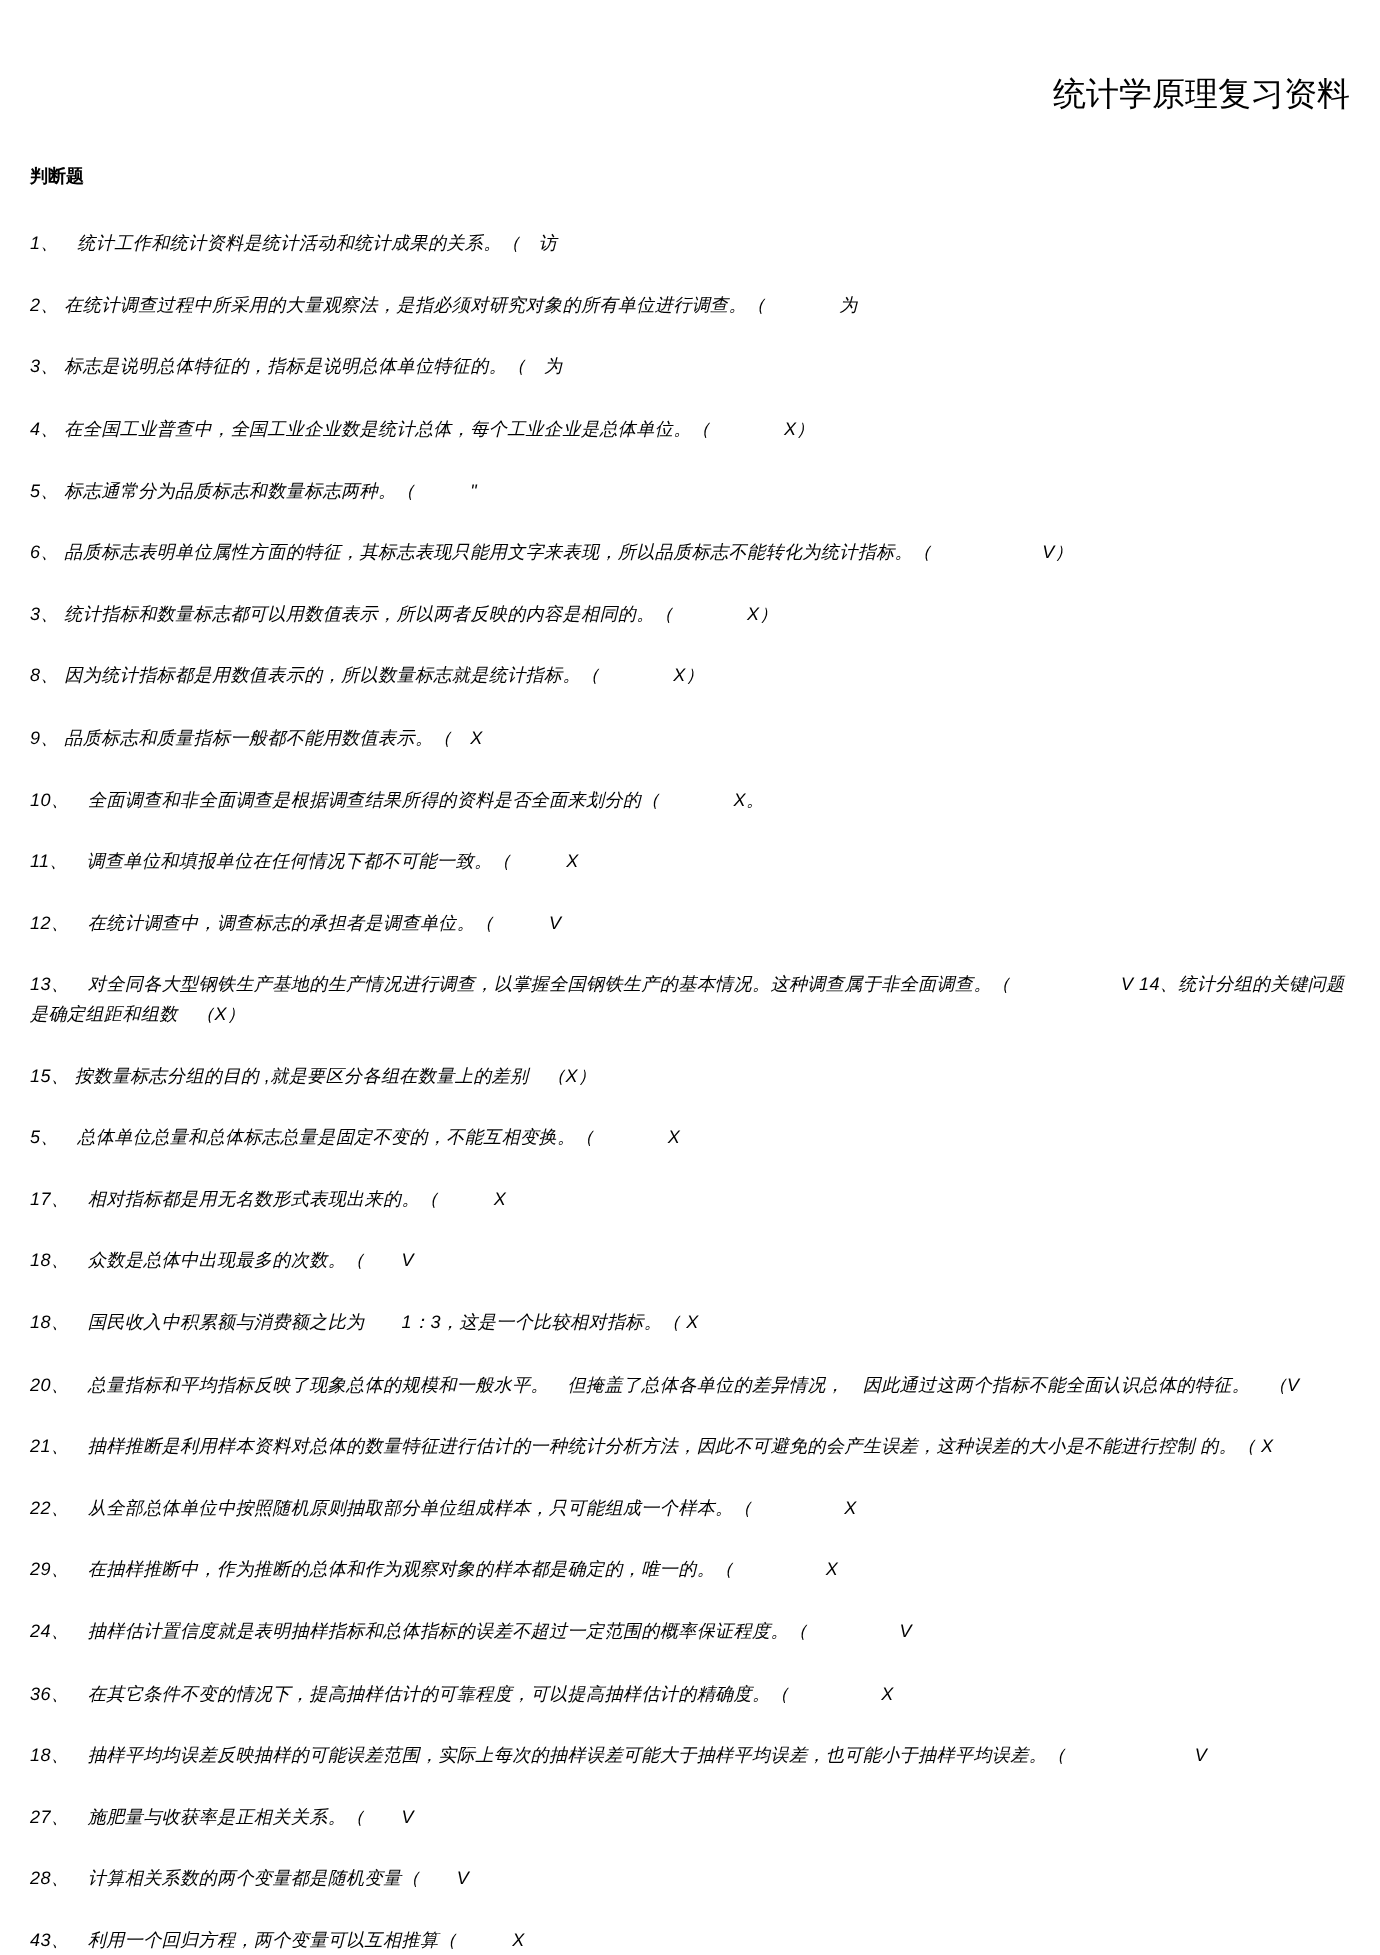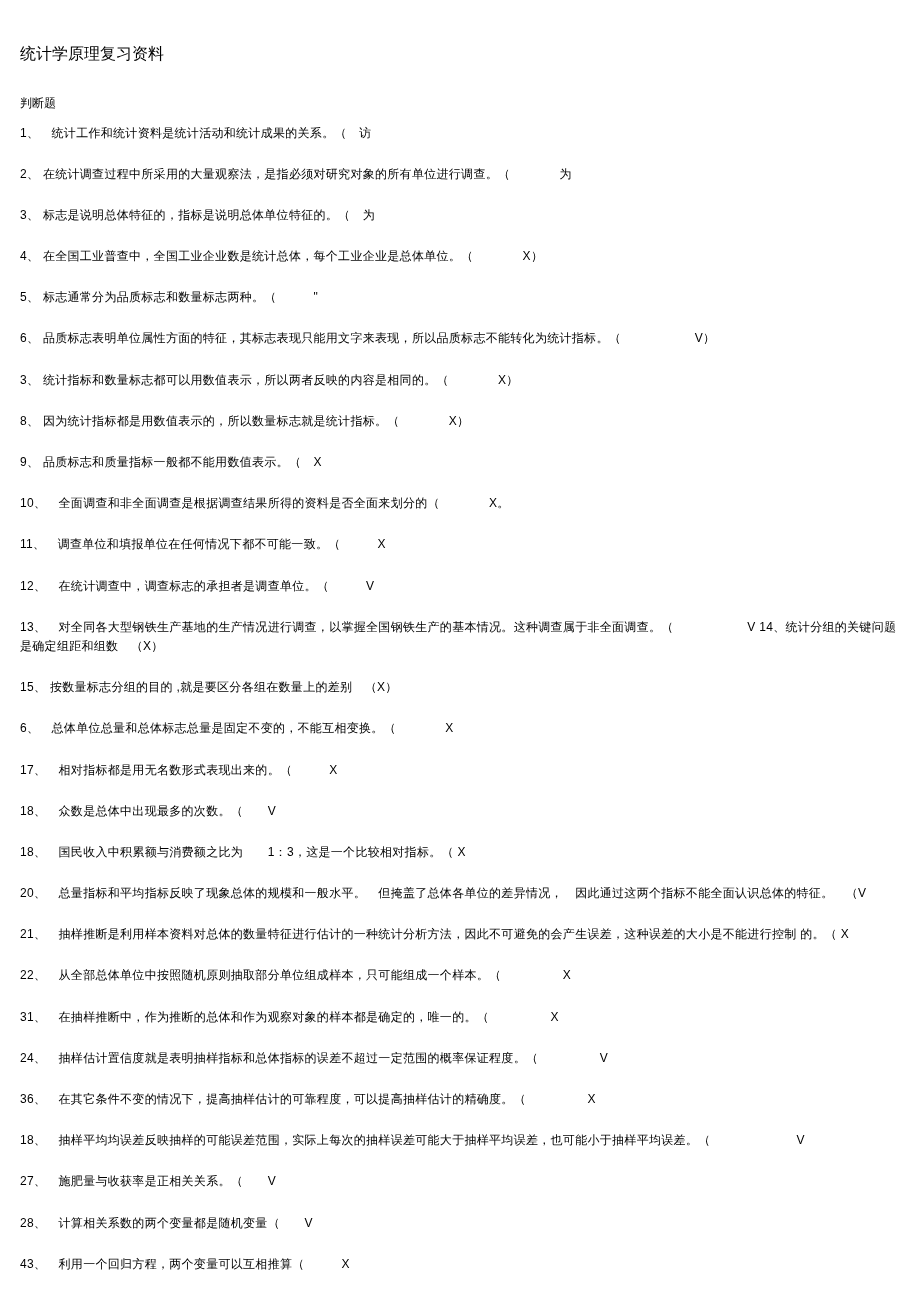--- a/index.html
+++ b/index.html
@@ -6,33 +6,34 @@
       font-family: "Microsoft YaHei", "SimSun", sans-serif;
       background: #ffffff;
       margin: 0;
       padding: 30px 20px 40px 20px;
       width: 880px;
       color: #000;
       font-size: 12px;
       line-height: 1.6;
     }
     .title {
-      text-align: left;
-      font-size: 16px;
+      text-align: right;
+      font-size: 22px;
       margin-bottom: 28px;
       font-weight: normal;
     }
     .section-header {
-      font-weight: normal;
-      margin-bottom: 10px;
+      font-weight: bold;
+      margin-bottom: 26px;
       margin-top: 8px;
     }
     .question {
       margin-bottom: 22px;
       letter-spacing: 0.3px;
+      font-style: italic;
     }
   </style>
 </head>
 <body>
 
 <h1 class="title">统计学原理复习资料</h1>
 
 <div class="section-header">判断题</div>
 
 <div class="question">1、　统计工作和统计资料是统计活动和统计成果的关系。（　访</div>
@@ -42,28 +43,28 @@
 <div class="question">5、 标志通常分为品质标志和数量标志两种。（　　　"</div>
 <div class="question">6、 品质标志表明单位属性方面的特征，其标志表现只能用文字来表现，所以品质标志不能转化为统计指标。（　　　　　　V）</div>
 <div class="question">3、 统计指标和数量标志都可以用数值表示，所以两者反映的内容是相同的。（　　　　X）</div>
 <div class="question">8、 因为统计指标都是用数值表示的，所以数量标志就是统计指标。（　　　　X）</div>
 <div class="question">9、 品质标志和质量指标一般都不能用数值表示。（　X</div>
 <div class="question">10、　全面调查和非全面调查是根据调查结果所得的资料是否全面来划分的（　　　　X。</div>
 <div class="question">11、　调查单位和填报单位在任何情况下都不可能一致。（　　　X</div>
 <div class="question">12、　在统计调查中，调查标志的承担者是调查单位。（　　　V</div>
 <div class="question">13、　对全同各大型钢铁生产基地的生产情况进行调查，以掌握全国钢铁生产的基本情况。这种调查属于非全面调查。（　　　　　　V 14、统计分组的关键问题是确定组距和组数　（X）</div>
 <div class="question">15、 按数量标志分组的目的 ,就是要区分各组在数量上的差别　（X）</div>
-<div class="question">6、　总体单位总量和总体标志总量是固定不变的，不能互相变换。（　　　　X</div>
+<div class="question">5、　总体单位总量和总体标志总量是固定不变的，不能互相变换。（　　　　X</div>
 <div class="question">17、　相对指标都是用无名数形式表现出来的。（　　　X</div>
 <div class="question">18、　众数是总体中出现最多的次数。（　　V</div>
 <div class="question">18、　国民收入中积累额与消费额之比为　　1：3，这是一个比较相对指标。（ X</div>
 <div class="question">20、　总量指标和平均指标反映了现象总体的规模和一般水平。　但掩盖了总体各单位的差异情况，　因此通过这两个指标不能全面认识总体的特征。　（V</div>
 <div class="question">21、　抽样推断是利用样本资料对总体的数量特征进行估计的一种统计分析方法，因此不可避免的会产生误差，这种误差的大小是不能进行控制 的。（ X</div>
 <div class="question">22、　从全部总体单位中按照随机原则抽取部分单位组成样本，只可能组成一个样本。（　　　　　X</div>
-<div class="question">31、　在抽样推断中，作为推断的总体和作为观察对象的样本都是确定的，唯一的。（　　　　　X</div>
+<div class="question">29、　在抽样推断中，作为推断的总体和作为观察对象的样本都是确定的，唯一的。（　　　　　X</div>
 <div class="question">24、　抽样估计置信度就是表明抽样指标和总体指标的误差不超过一定范围的概率保证程度。（　　　　　V</div>
 <div class="question">36、　在其它条件不变的情况下，提高抽样估计的可靠程度，可以提高抽样估计的精确度。（　　　　　X</div>
 <div class="question">18、　抽样平均均误差反映抽样的可能误差范围，实际上每次的抽样误差可能大于抽样平均误差，也可能小于抽样平均误差。（　　　　　　　V</div>
 <div class="question">27、　施肥量与收获率是正相关关系。（　　V</div>
 <div class="question">28、　计算相关系数的两个变量都是随机变量（　　V</div>
 <div class="question">43、　利用一个回归方程，两个变量可以互相推算（　　　X</div>
 
 <div class="question"></div>
 
 </body></html>

